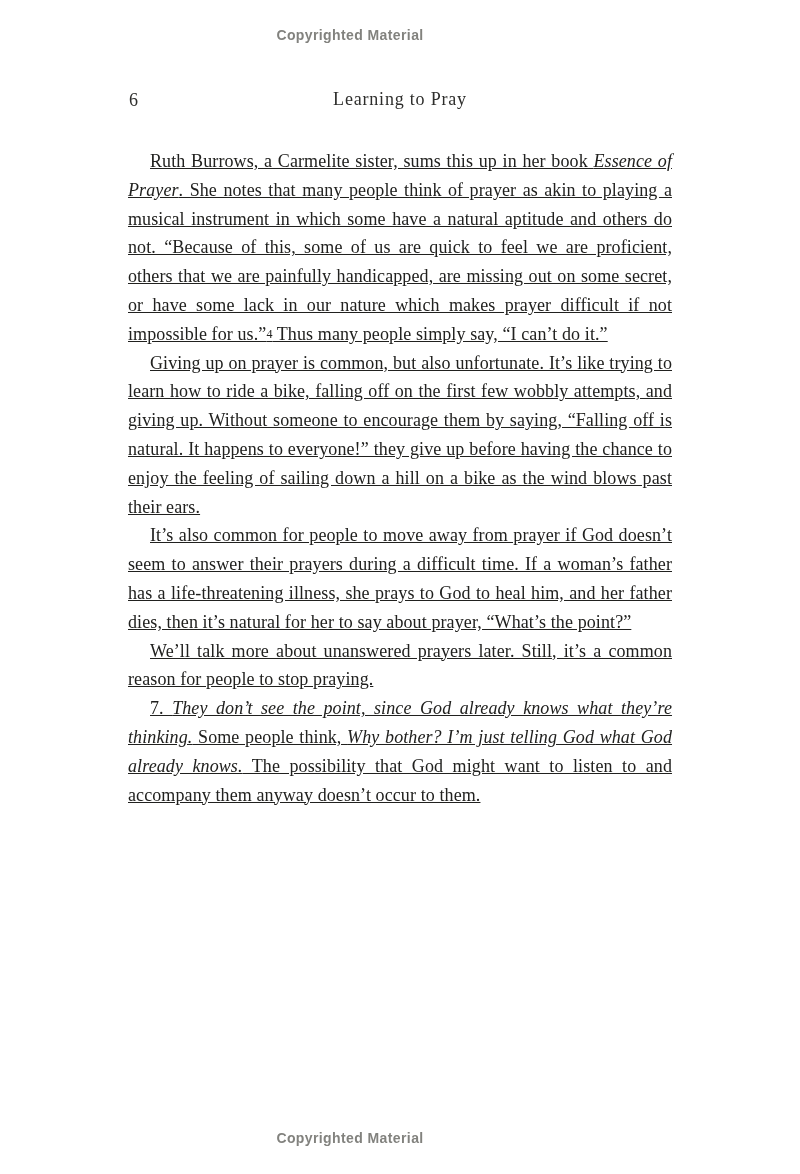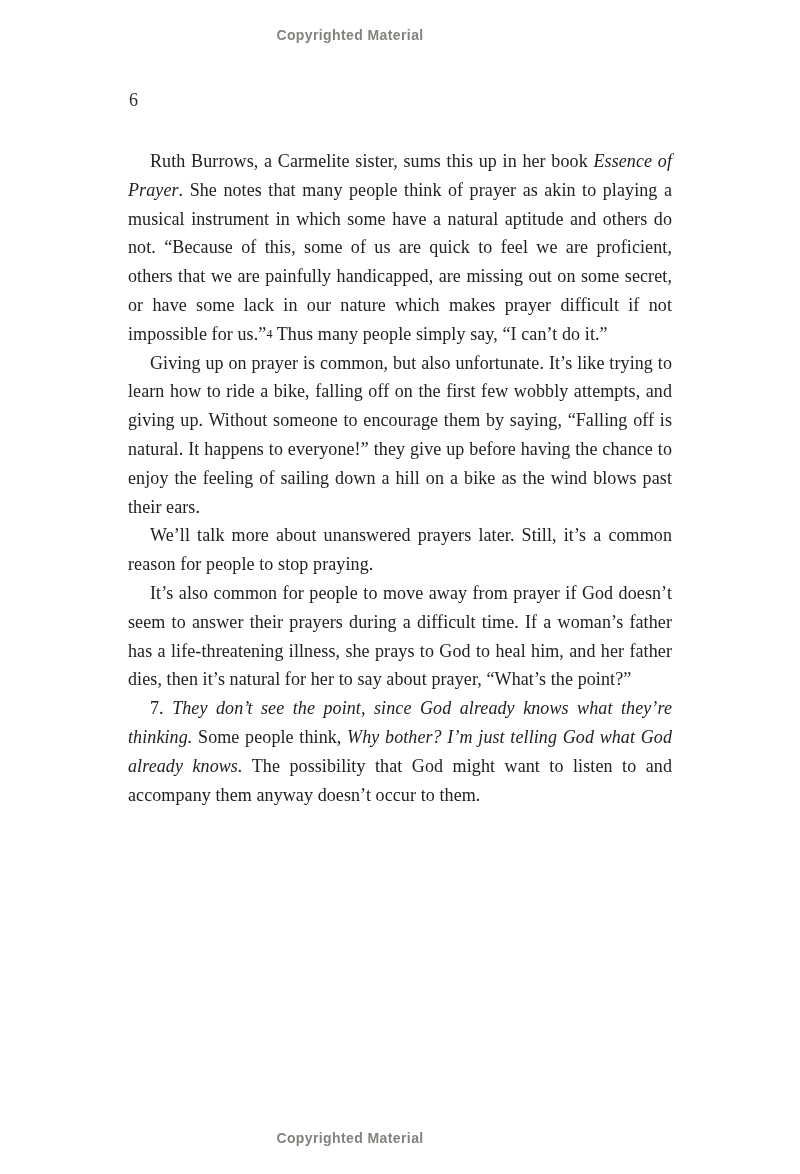--- a/index.html
+++ b/index.html
@@ -33,38 +33,39 @@
 
   .body-text {
     position:absolute; top:147px; left:128px; width:544px;
     color:#21211f;
     font-size:18px;
     line-height:28.8px;
     text-align:justify;
     letter-spacing:0.1px;
   }
   .body-text p { margin:0; padding:0; }
-  .body-text p.indent { text-indent:22px; }
+  .body-text p.indent { text-indent:22px;text-decoration:underline; }
   .it { font-style:italic; }
   .fn { font-size:12px; line-height:0; vertical-align:2px; }
 </style>
 </head>
 <body>
 
 <div class="page">
 
   <div class="watermark top">Copyrighted Material</div>
 
   <div class="header">
     <span class="pagenum">6</span>
+    <span class="title">Learning to Pray</span>
   </div>
 
   <div class="body-text">
       <p class="indent"><span class="">Ruth Burrows, a Carmelite sister, sums this up in her book </span><span class="it">Essence of Prayer</span><span class="">. She notes that many people think of prayer as akin to play­ing a musical instrument in which some have a natural aptitude and others do not. “Because of this, some of us are quick to feel we are proficient, others that we are painfully handicapped, are missing out on some secret, or have some lack in our nature which makes prayer difficult if not impossible for us.”</span><span class="fn">4</span><span class=""> Thus many people simply say, “I can’t do it.”</span></p>
       <p class="indent"><span class="">Giving up on prayer is common, but also unfortunate. It’s like trying to learn how to ride a bike, falling off on the first few wob­bly attempts, and giving up. Without someone to encourage them by saying, “Falling off is natural. It happens to everyone!” they give up before having the chance to enjoy the feeling of sailing down a hill on a bike as the wind blows past their ears.</span></p>
+      <p class="indent"><span class="">It’s also common for people to move away from prayer if God doesn’t seem to answer their prayers during a difficult time. If a woman’s father has a life-threatening illness, she prays to God to heal him, and her father dies, then it’s natural for her to say about prayer, “What’s the point?”</span></p>
       <p class="indent"><span class="">We’ll talk more about unanswered prayers later. Still, it’s a common reason for people to stop praying.</span></p>
-      <p class="indent"><span class="">It’s also common for people to move away from prayer if God doesn’t seem to answer their prayers during a difficult time. If a woman’s father has a life-threatening illness, she prays to God to heal him, and her father dies, then it’s natural for her to say about prayer, “What’s the point?”</span></p>
       <p class="indent"><span class="">7. </span><span class="it">They don’t see the point, since God already knows what they’re think­ing.</span><span class=""> Some people think, </span><span class="it">Why bother? I’m just telling God what God already knows.</span><span class=""> The possibility that God might want to listen to and accompany them anyway doesn’t occur to them.</span></p>
     </div>
 
   <div class="watermark bottom">Copyrighted Material</div>
 
 </div>
 
 </body></html>

